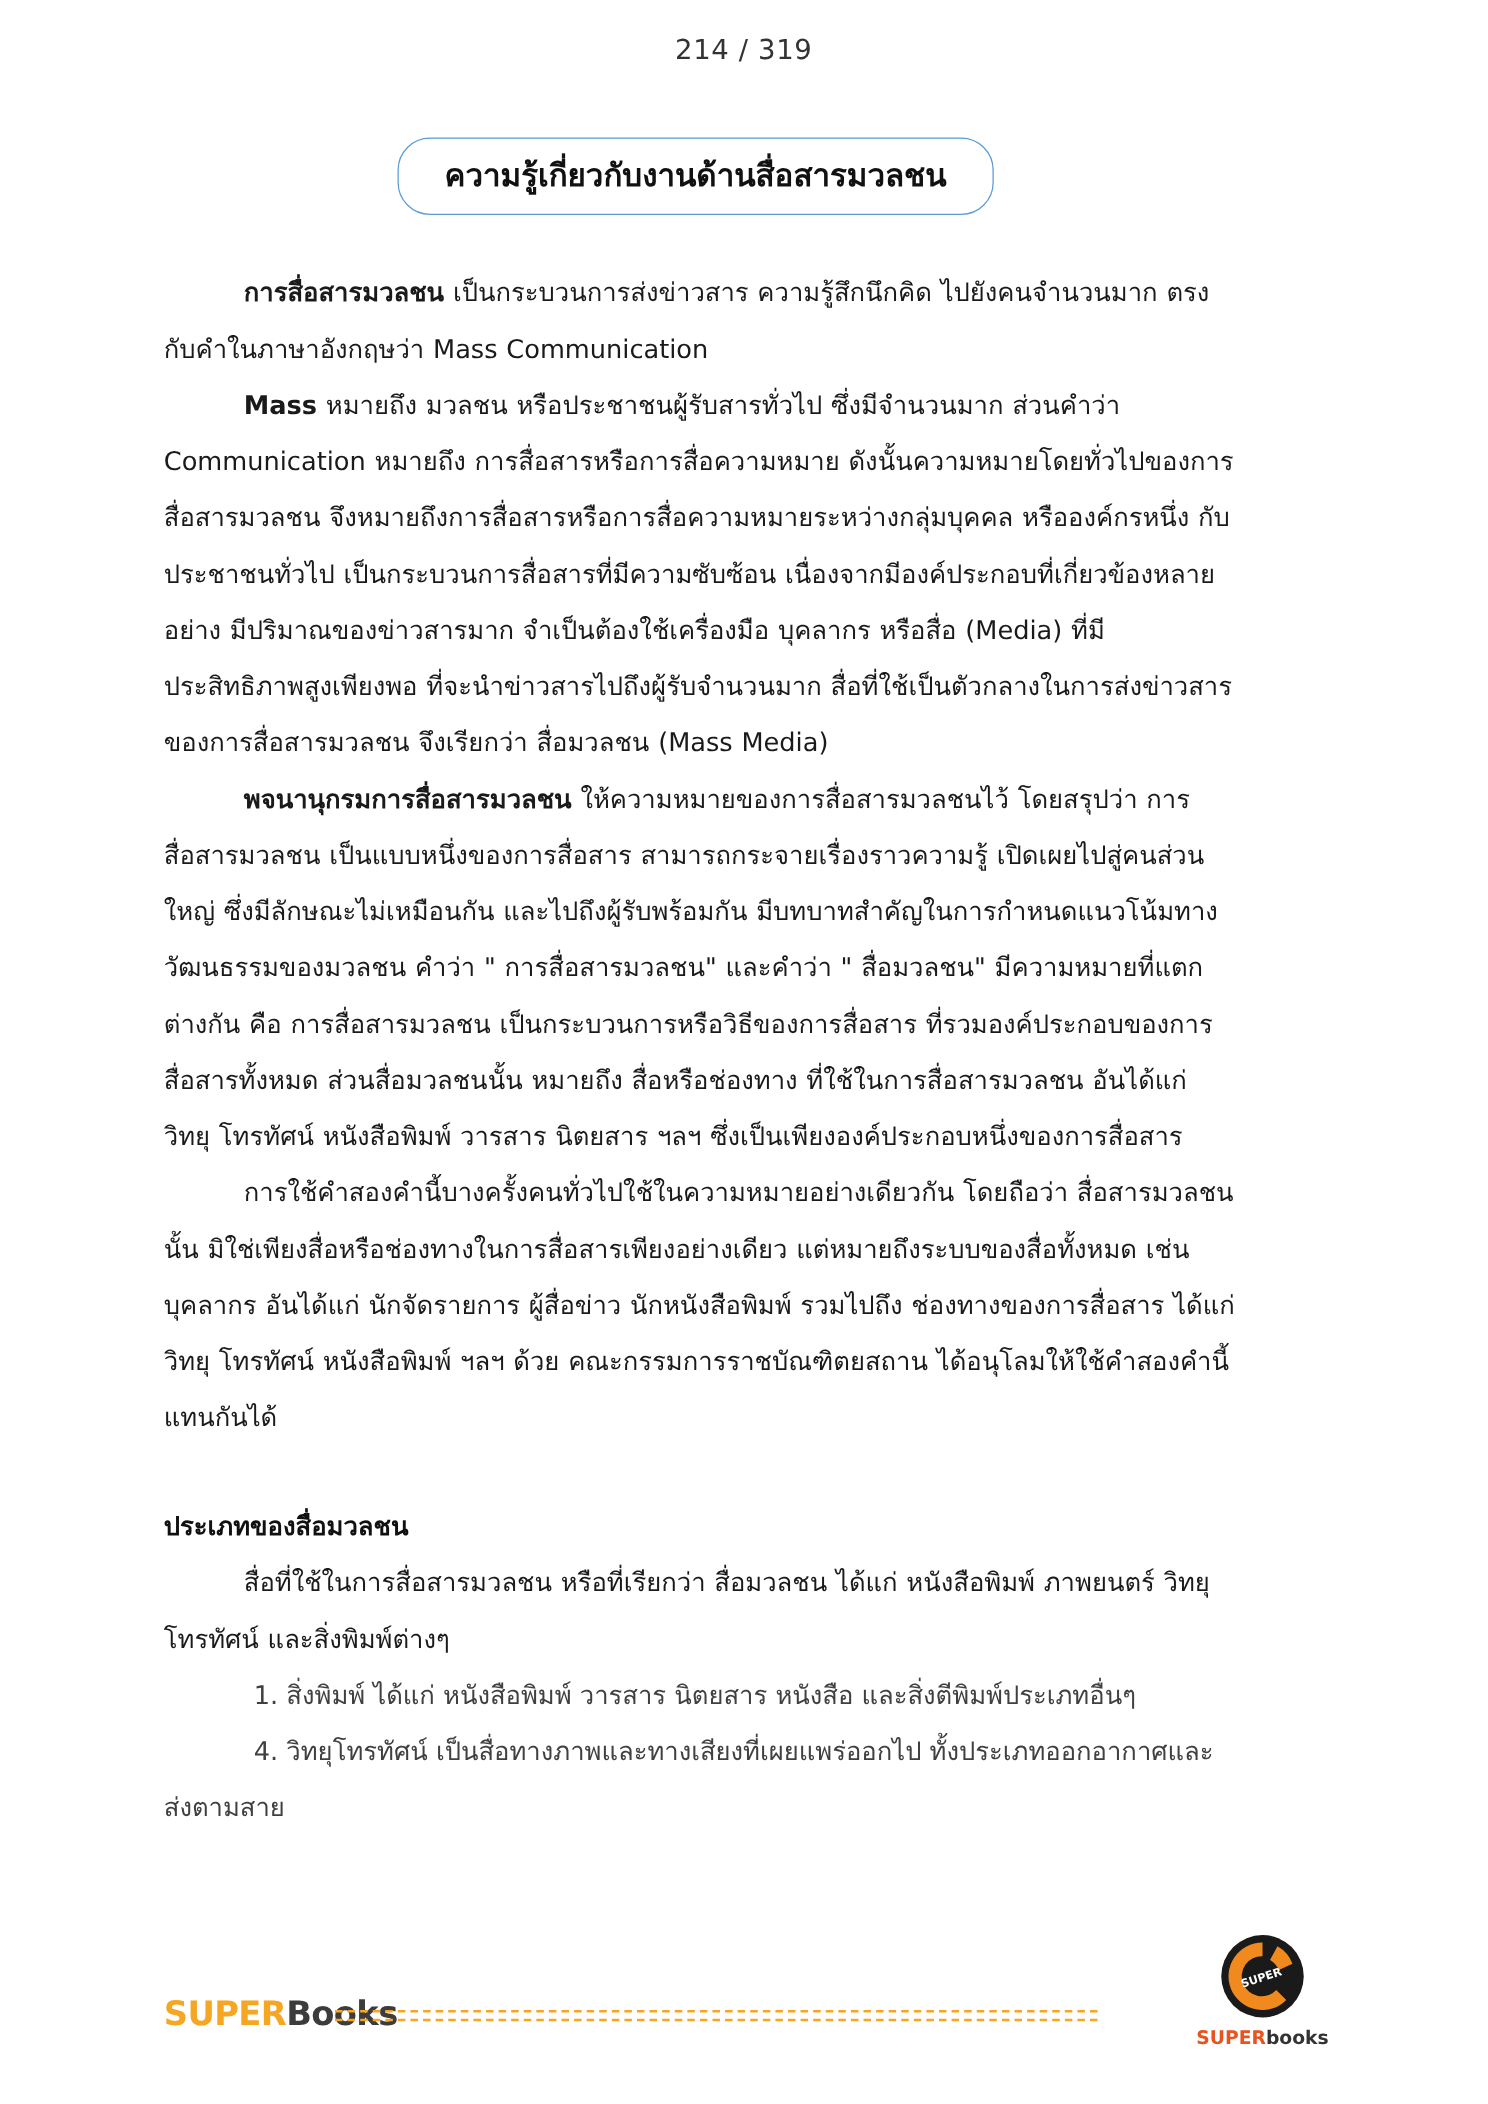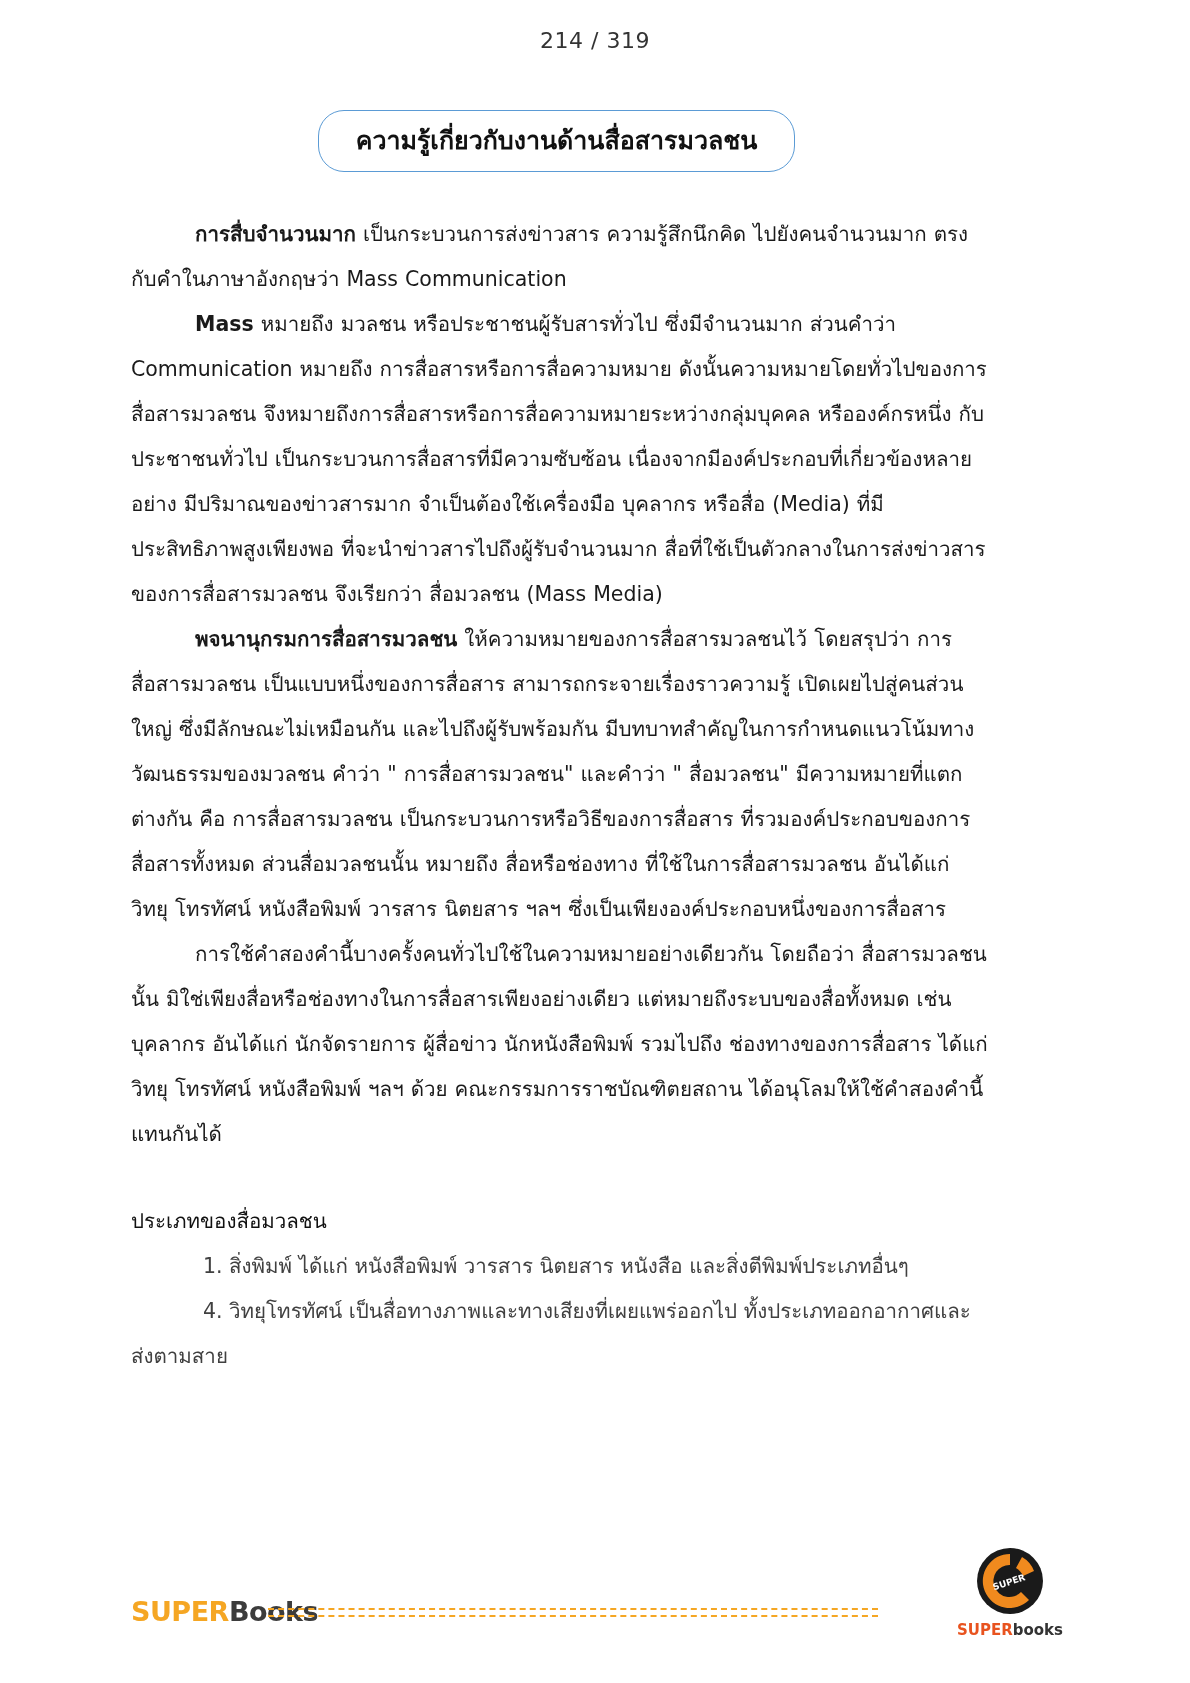--- a/index.html
+++ b/index.html
@@ -74,21 +74,21 @@
     margin: 0;
     word-spacing: 0.5px;
   }
   .para .indent { display: inline-block; width: 64px; }
   .para b { font-weight: bold; }
 
   .section-gap { height: 42px; }
 
   .section-heading {
     font-size: 20.5px;
-    font-weight: normal;
+    font-weight: bold;
     line-height: 45px;
     margin: 0;
     color: #111;
   }
 
   .list-item {
     font-size: 20.5px;
     line-height: 45px;
     margin: 0;
     color: #404040;
@@ -155,32 +155,33 @@
 <div class="page">
 
   <div class="page-number">214 / 319</div>
 
   <div class="title-box">
     <div class="title-text">ความรู้เกี่ยวกับงานด้านสื่อสารมวลชน</div>
   </div>
 
   <div class="content">
 
-    <p class="para"><span class="indent"></span><b>การสื่บจำนวนมาก</b><span> เป็นกระบวนการส่งข่าวสาร ความรู้สึกนึกคิด ไปยังคนจำนวนมาก ตรงกับคำในภาษาอังกฤษว่า Mass Communication</span></p>
+    <p class="para"><span class="indent"></span><b>การสื่อสารมวลชน</b><span> เป็นกระบวนการส่งข่าวสาร ความรู้สึกนึกคิด ไปยังคนจำนวนมาก ตรงกับคำในภาษาอังกฤษว่า Mass Communication</span></p>
 
     <p class="para"><span class="indent"></span><b>Mass</b><span> หมายถึง มวลชน หรือประชาชนผู้รับสารทั่วไป ซึ่งมีจำนวนมาก ส่วนคำว่า Communication หมายถึง การสื่อสารหรือการสื่อความหมาย ดังนั้นความหมายโดยทั่วไปของการสื่อสารมวลชน จึงหมายถึงการสื่อสารหรือการสื่อความหมายระหว่างกลุ่มบุคคล หรือองค์กรหนึ่ง กับประชาชนทั่วไป เป็นกระบวนการสื่อสารที่มีความซับซ้อน เนื่องจากมีองค์ประกอบที่เกี่ยวข้องหลายอย่าง มีปริมาณของข่าวสารมาก จำเป็นต้องใช้เครื่องมือ บุคลากร หรือสื่อ (Media) ที่มีประสิทธิภาพสูงเพียงพอ ที่จะนำข่าวสารไปถึงผู้รับจำนวนมาก สื่อที่ใช้เป็นตัวกลางในการส่งข่าวสารของการสื่อสารมวลชน จึงเรียกว่า สื่อมวลชน (Mass Media)</span></p>
 
     <p class="para"><span class="indent"></span><b>พจนานุกรมการสื่อสารมวลชน</b><span> ให้ความหมายของการสื่อสารมวลชนไว้ โดยสรุปว่า การสื่อสารมวลชน เป็นแบบหนึ่งของการสื่อสาร สามารถกระจายเรื่องราวความรู้ เปิดเผยไปสู่คนส่วนใหญ่ ซึ่งมีลักษณะไม่เหมือนกัน และไปถึงผู้รับพร้อมกัน มีบทบาทสำคัญในการกำหนดแนวโน้มทางวัฒนธรรมของมวลชน คำว่า " การสื่อสารมวลชน" และคำว่า " สื่อมวลชน" มีความหมายที่แตกต่างกัน คือ การสื่อสารมวลชน เป็นกระบวนการหรือวิธีของการสื่อสาร ที่รวมองค์ประกอบของการสื่อสารทั้งหมด ส่วนสื่อมวลชนนั้น หมายถึง สื่อหรือช่องทาง ที่ใช้ในการสื่อสารมวลชน อันได้แก่ วิทยุ โทรทัศน์ หนังสือพิมพ์ วารสาร นิตยสาร ฯลฯ ซึ่งเป็นเพียงองค์ประกอบหนึ่งของการสื่อสาร</span></p>
 
     <p class="para"><span class="indent"></span><span>การใช้คำสองคำนี้บางครั้งคนทั่วไปใช้ในความหมายอย่างเดียวกัน โดยถือว่า สื่อสารมวลชน นั้น มิใช่เพียงสื่อหรือช่องทางในการสื่อสารเพียงอย่างเดียว แต่หมายถึงระบบของสื่อทั้งหมด เช่น บุคลากร อันได้แก่ นักจัดรายการ ผู้สื่อข่าว นักหนังสือพิมพ์ รวมไปถึง ช่องทางของการสื่อสาร ได้แก่ วิทยุ โทรทัศน์ หนังสือพิมพ์ ฯลฯ ด้วย คณะกรรมการราชบัณฑิตยสถาน ได้อนุโลมให้ใช้คำสองคำนี้แทนกันได้</span></p>
 
     <div class="section-gap"></div>
 
     <p class="section-heading">ประเภทของสื่อมวลชน</p>
 
+    <p class="para"><span class="indent"></span><span>สื่อที่ใช้ในการสื่อสารมวลชน หรือที่เรียกว่า สื่อมวลชน ได้แก่ หนังสือพิมพ์ ภาพยนตร์ วิทยุ โทรทัศน์ และสิ่งพิมพ์ต่างๆ</span></p>
 
     <p class="list-item"><span class="indent"></span><span>1. สิ่งพิมพ์ ได้แก่ หนังสือพิมพ์ วารสาร นิตยสาร หนังสือ และสิ่งตีพิมพ์ประเภทอื่นๆ</span></p>
 
 
 
     <p class="list-item"><span class="indent"></span><span>4. วิทยุโทรทัศน์ เป็นสื่อทางภาพและทางเสียงที่เผยแพร่ออกไป ทั้งประเภทออกอากาศและส่งตามสาย</span></p>
 
   </div>
 
   <div class="footer">

